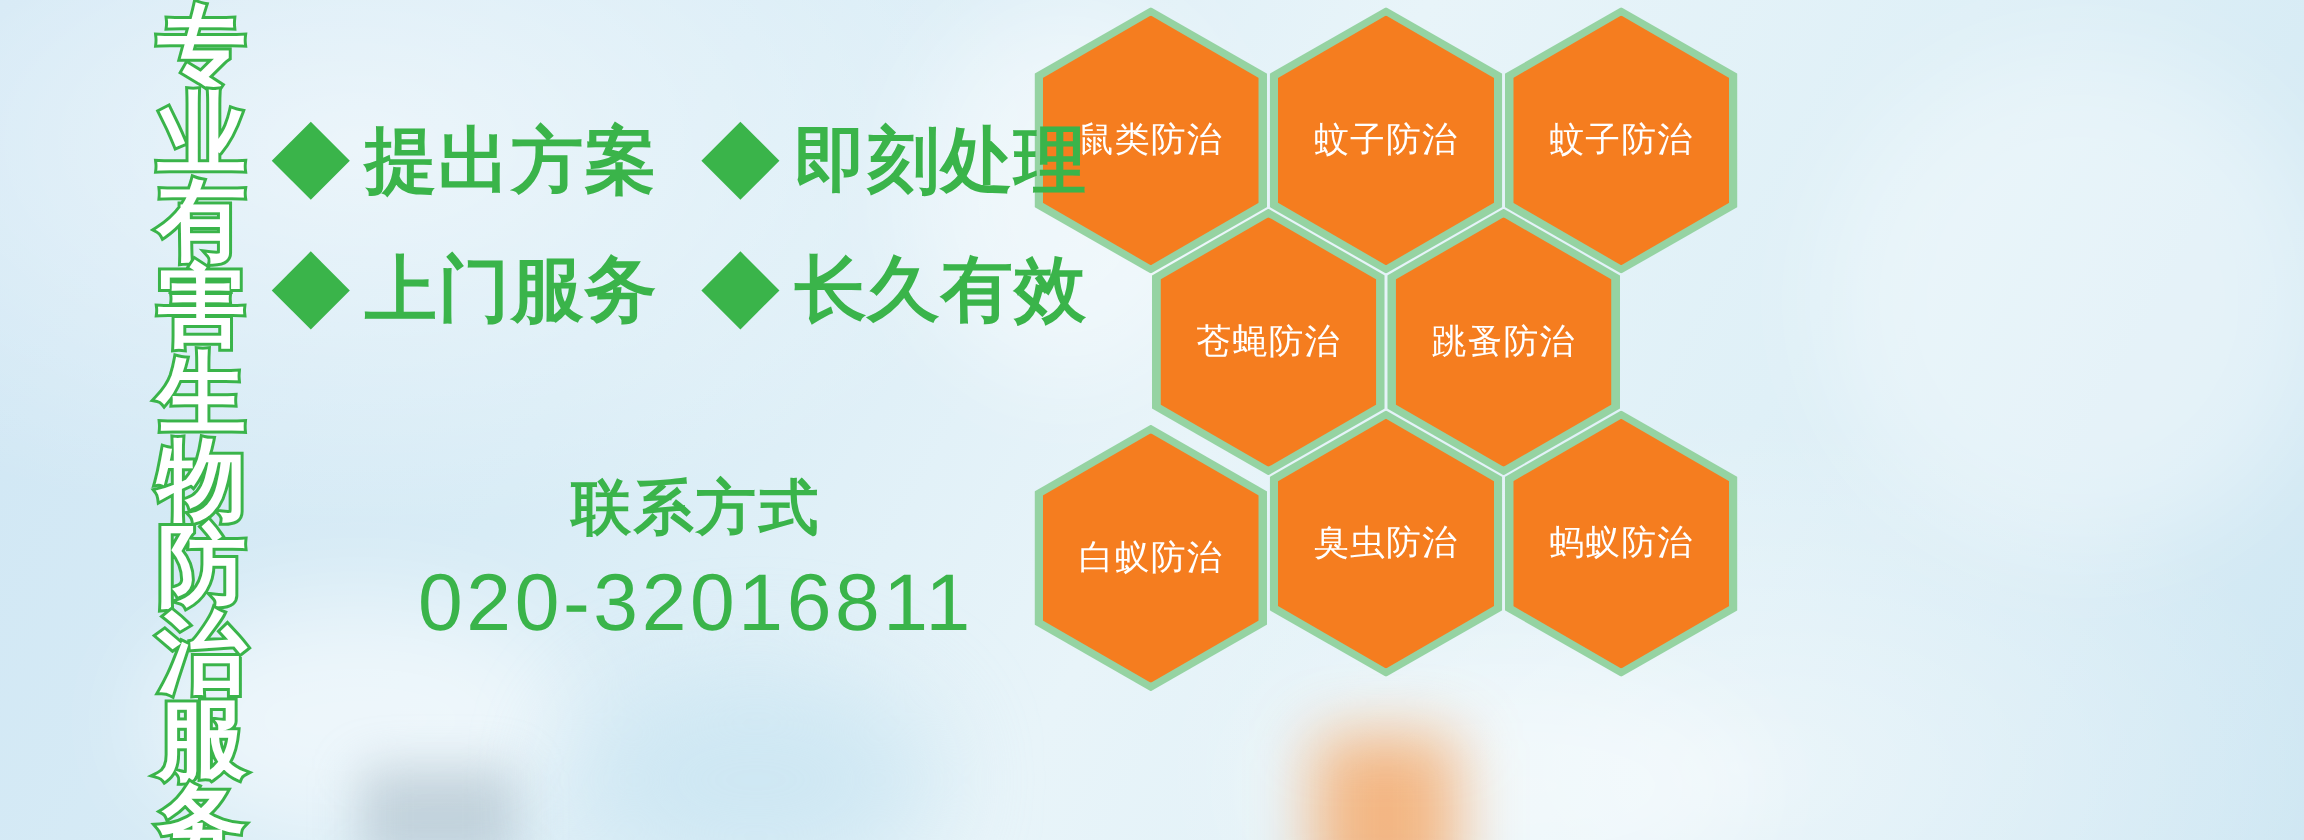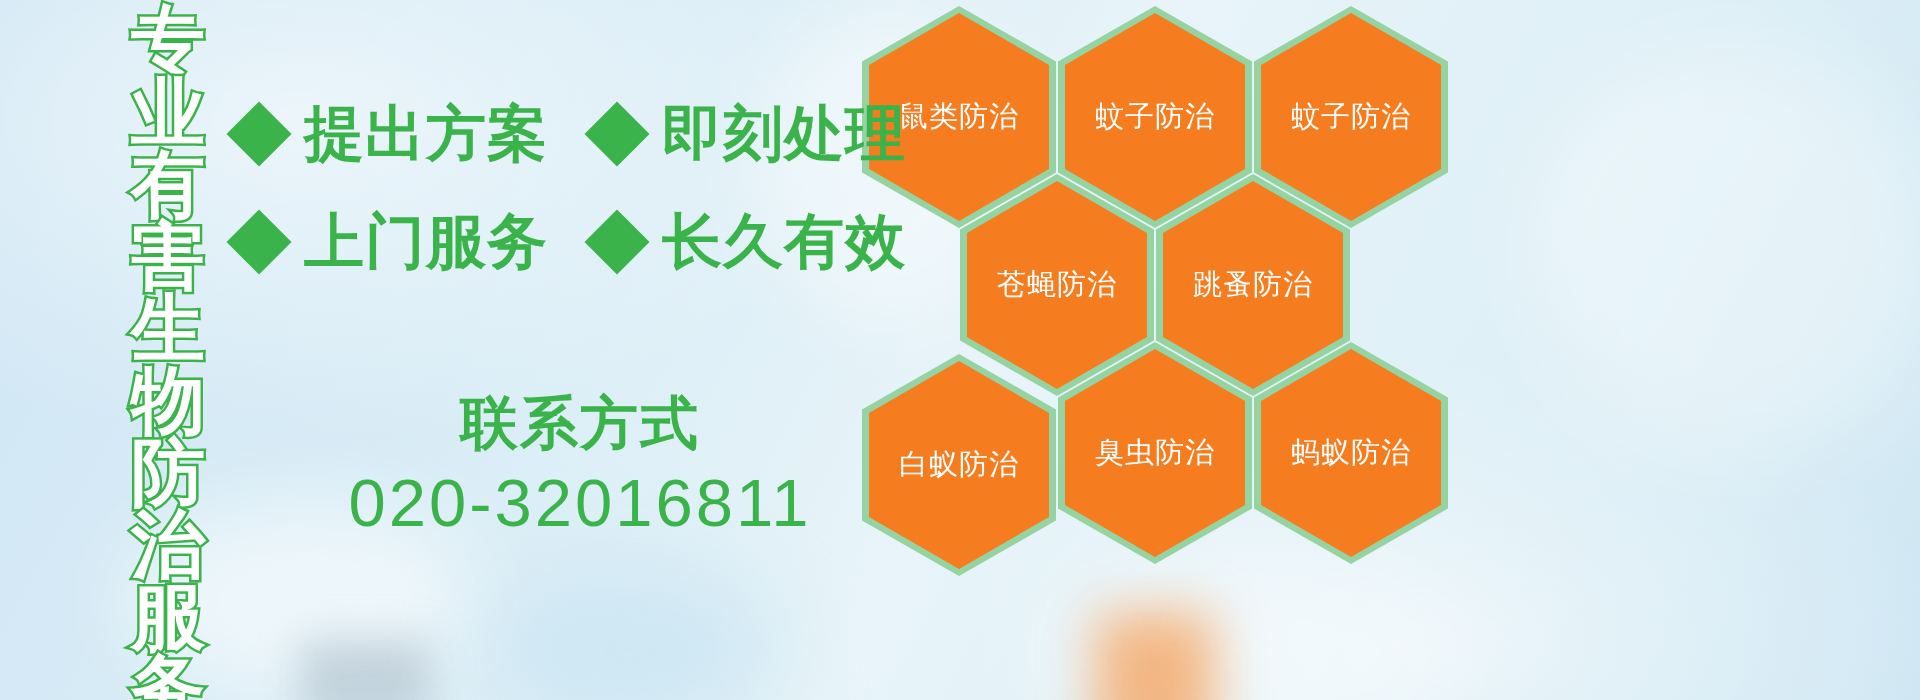--- a/index.html
+++ b/index.html
@@ -123,21 +123,21 @@
   #contact {
     position: absolute;
     left: 300px;
     top: 386px;
     width: 560px;
     text-align: center;
     z-index: 4;
   }
   #contact-title {
     font-family: "DejaVu Sans", "Liberation Sans", sans-serif;
-    font-size: 58px;
+    font-size: 50px;
     font-weight: 700;
     color: #3ab44a;
     letter-spacing: 2px;
     line-height: 74px;
   }
   .phone {
     font-family: Liberation Sans, sans-serif;
     font-size: 67px;
     font-weight: 400;
     color: #3ab44a;

